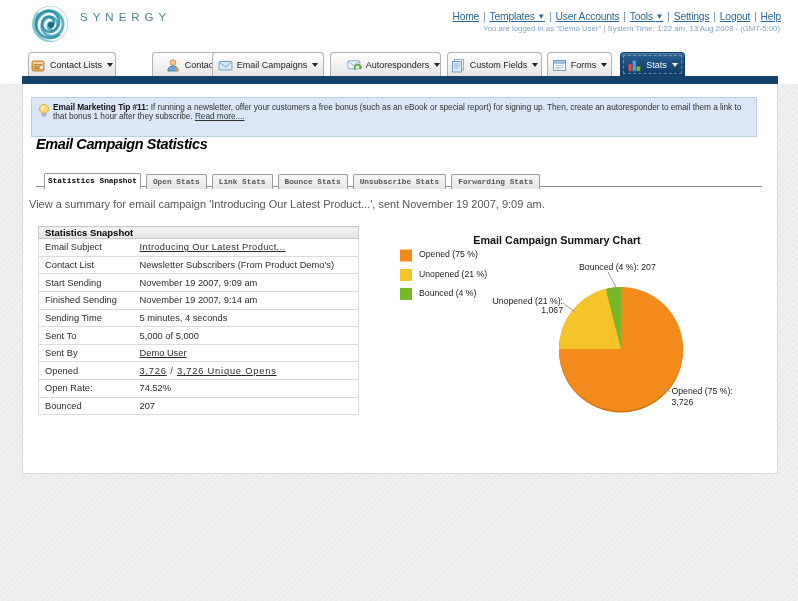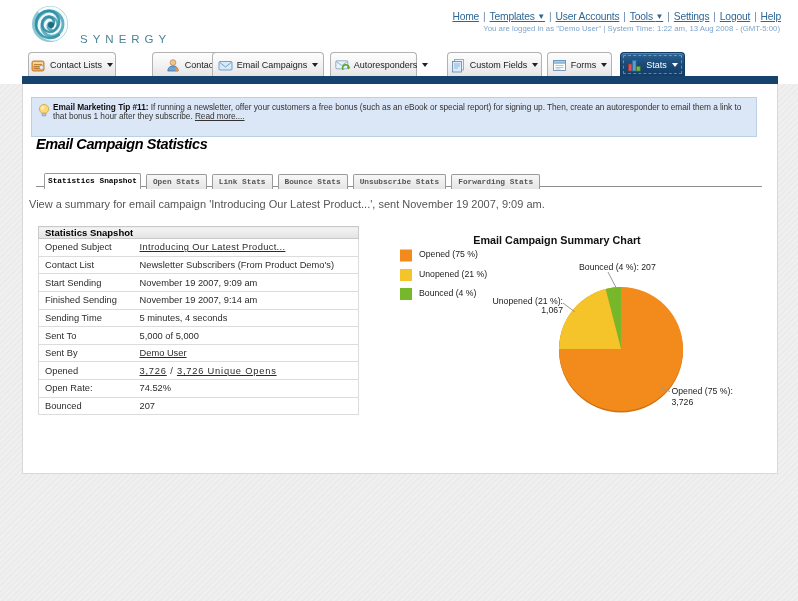--- a/index.html
+++ b/index.html
@@ -4,21 +4,21 @@
 *{margin:0;padding:0;box-sizing:border-box;}
 html,body{width:798px;height:601px;overflow:hidden;}
 body{font-family:"Liberation Sans",sans-serif;background:#fff;position:relative;}
 #graybg{position:absolute;left:0;top:84px;width:798px;height:517px;
  background:repeating-linear-gradient(135deg,#f0f0f0 0 2px,#ebebeb 2px 4px);}
 #panel{position:absolute;left:22px;top:84px;width:756px;height:390px;background:#fff;
  border:1px solid #d8d8d8;border-top:none;}
 
 #topbar{position:absolute;left:0;top:0;width:798px;height:52px;background:#fff;}
 #logo{position:absolute;left:31px;top:5px;}
-#logotext{position:absolute;left:80px;top:33px;font-size:11.5px;color:#4d8396;letter-spacing:5px;}
+#logotext{position:absolute;left:80px;top:11px;font-size:11.5px;color:#4d8396;letter-spacing:5px;}
 #toplinks{position:absolute;top:10.5px;right:17px;font-size:10.3px;letter-spacing:-0.2px;color:#9bb3cc;white-space:nowrap;}
 #toplinks a{color:#2d6795;text-decoration:underline;}
 #toplinks b{font-weight:normal;color:#6b87a8;padding:0 4px;}
 #topstatus{position:absolute;top:23.5px;right:18px;font-size:7.8px;color:#7fa4c9;white-space:nowrap;}
 .car{font-size:8px;position:relative;top:-1px;}
 
 .tab{position:absolute;top:52px;height:25px;border:1px solid #b2b2b2;border-bottom:none;
  border-radius:4px 4px 0 0;background:linear-gradient(#fefefe,#f2f2f2 50%,#e4e4e4);
  font-size:9px;color:#1a1a1a;display:flex;align-items:center;justify-content:center;gap:4px;
  white-space:nowrap;}
@@ -79,21 +79,21 @@
     </svg> Contact Lists <span class="dn"></span></div>
 <div class="tab" id="tab2" style="left:152px;width:93px;"><svg width="15" height="15" viewBox="0 0 15 15">
       <circle cx="7" cy="4.6" r="2.9" fill="#f2c28f" stroke="#b5854e" stroke-width="0.7"></circle>
       <path d="M1.8 13 q0.3-5 5.2-5 q4.9 0 5.2 5 Z" fill="#6fa3d8" stroke="#3c6ea5" stroke-width="0.8"></path>
       <path d="M9.5 9 q2.5 0.5 2.8 4 L9.5 13 Z" fill="#e8913d"></path>
     </svg> Contacts <span class="dn"></span></div>
 <div class="tab" id="tab3" style="left:212px;width:112px;text-align:right;"><svg width="15" height="15" viewBox="0 0 15 15">
       <rect x="1" y="3.5" width="13" height="8.5" rx="1" fill="#d6e9fb" stroke="#6b96bd" stroke-width="0.9"></rect>
       <path d="M1.5 4.2 L7.5 9 L13.5 4.2" fill="none" stroke="#6b96bd" stroke-width="0.9"></path>
     </svg> Email Campaigns <span class="dn"></span></div>
-<div class="tab" id="tab4" style="left:330px;width:87px;padding-left:16px;"><svg width="15" height="15" viewBox="0 0 15 15">
+<div class="tab" id="tab4" style="left:330px;width:111px;padding-left:16px;"><svg width="15" height="15" viewBox="0 0 15 15">
       <rect x="0.8" y="2.8" width="12" height="8" rx="1" fill="#e9f1fa" stroke="#7d9db9" stroke-width="0.8"></rect>
       <path d="M1.2 3.4 L6.8 7.6 L12.4 3.4" fill="none" stroke="#7d9db9" stroke-width="0.8"></path>
       <path d="M8.2 11.8 a3.2 3.2 0 1 1 5.8 -1.4" fill="none" stroke="#57a829" stroke-width="1.6"></path>
       <path d="M14.8 9 l-1.3 2.5 l-1.8 -2.2 Z" fill="#57a829"></path>
     </svg> Autoresponders <span class="dn"></span></div>
 <div class="tab" id="tab5" style="left:447px;width:95px;"><svg width="15" height="15" viewBox="0 0 15 15">
       <rect x="3.5" y="1.5" width="9" height="10.5" fill="#eef4fb" stroke="#7d9db9" stroke-width="0.8"></rect>
       <rect x="1.5" y="3.5" width="9" height="10.5" fill="#dcebfb" stroke="#5d87ad" stroke-width="0.8"></rect>
       <path d="M3 6 h6 M3 8 h6 M3 10 h4" stroke="#7ba7cc" stroke-width="0.8"></path>
     </svg> Custom Fields <span class="dn"></span></div>
@@ -120,21 +120,21 @@
   </div>
   <div id="h1">Email Campaign Statistics</div>
   <div id="subtabs"><span class="stab act" style="margin-left:8px;">Statistics Snapshot</span><span class="stab">Open Stats</span><span class="stab">Link Stats</span><span class="stab">Bounce Stats</span><span class="stab">Unsubscribe Stats</span><span class="stab">Forwarding Stats</span></div>
   <div id="summary">View a summary for email campaign 'Introducing Our Latest Product...', sent November 19 2007, 9:09 am.</div>
   <table id="stable">
     <tbody>
           <tr class="hd">
             <td colspan="2">Statistics Snapshot</td>
           </tr>
     <tr>
-            <td class="lbl">Opened Subject</td>
+            <td class="lbl">Email Subject</td>
             <td class="val" style="letter-spacing:0.35px;"><a>Introducing Our Latest Product...</a></td>
           </tr>
     <tr>
             <td class="lbl">Contact List</td>
             <td class="val">Newsletter Subscribers (From Product Demo's)</td>
           </tr>
     <tr>
             <td class="lbl">Start Sending</td>
             <td class="val">November 19 2007, 9:09 am</td>
           </tr>

